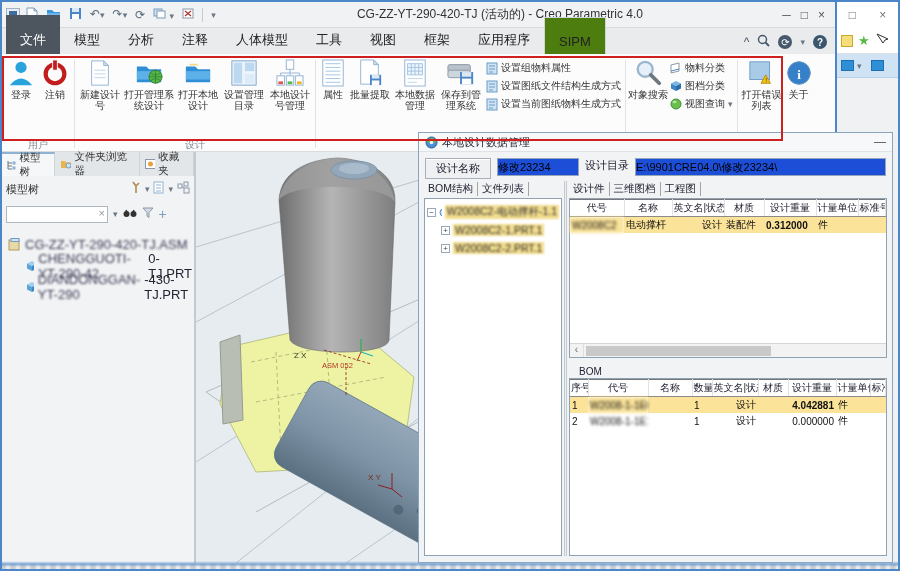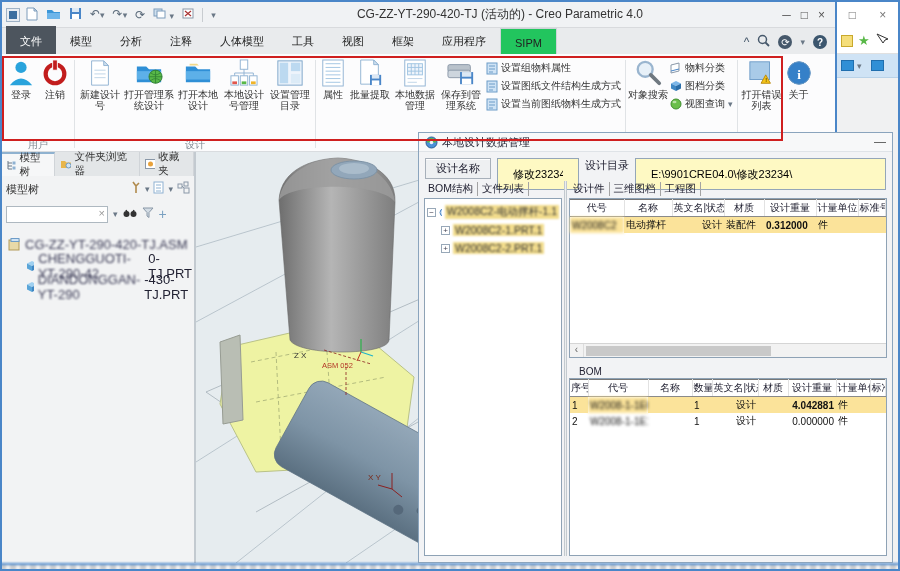--- a/index.html
+++ b/index.html
@@ -11,23 +11,23 @@
   .titlebar{left:2px;top:2px;width:833px;height:26px;background:#f0f2f4;display:flex;align-items:center;border-bottom:1px solid #d8dadd}
   .qa{display:flex;align-items:center;gap:4px;padding-left:4px}
   .appicon{width:14px;height:14px;background:#e9edf2;border:1px solid #9fb2c6;display:flex;align-items:center;justify-content:center}
   .appicon i{display:block;width:8px;height:8px;background:#3c6e9f}
   .qbtn{color:#5a6a7a;font-size:12px;line-height:12px;padding:1px 2px;cursor:default}
   .qsep{width:1px;height:14px;background:#c8ccd0;margin:0 2px}
   .title-text{flex:1;text-align:center;font-size:12px;color:#333}
   .winbtns{display:flex;gap:10px;padding-right:10px;color:#555;font-size:12px}
   
   .menubar{left:2px;top:28px;width:833px;height:26px;background:#e9ebed;display:flex;align-items:flex-end}
-  .tab{padding:8px 14px 5px;font-size:11px;color:#222;background:transparent}
+  .tab{padding:16px 14px 5px;font-size:13px;color:#222;background:transparent}
   .tab.file{background:#4d555e;color:#fff;margin-left:4px}
-  .tab.active{background:#22c55e;border:1px solid #cfd4d9;border-bottom:none}
+  .tab.active{background:#4d7c0f;border:1px solid #cfd4d9;border-bottom:none}
   .menu-right{margin-left:auto;display:flex;align-items:center;gap:8px;padding:0 8px 4px;color:#46586b}
   .helpdot{width:14px;height:14px;border-radius:50%;background:#3c566e;color:#fff;font-size:10px;
            display:flex;align-items:center;justify-content:center;font-weight:bold}
   .syncdot{width:14px;height:14px;border-radius:50%;background:#46586b;color:#fff;font-size:10px;
            display:flex;align-items:center;justify-content:center}
   
   .ribbon{left:2px;top:54px;width:833px;height:98px;background:#fcfcfd;display:flex;padding:3px 0 0 2px;border-bottom:1px solid #d9dcdf}
   .rgroup{display:flex;flex-direction:column}
   .rbody{display:flex;flex:1;align-items:flex-start}
   .rlabel{height:13px;text-align:center;font-size:10px;color:#808a93}
@@ -56,21 +56,21 @@
   .blurtxt{filter:blur(1.2px);color:#3a3a55}
   
   .viewport{left:195px;top:152px;width:638px;height:411px;background:#e6ecef;border-left:1px solid #c3cad0}
   .vp-anno{filter:blur(0.6px)}
   
   .dialog{left:418px;top:132px;width:475px;height:431px;background:#f2f3f5;border:1px solid #8aa4bd;z-index:10}
   .dlg-title{height:19px;display:flex;align-items:center;gap:4px;padding:0 6px;background:#f7f8f9;font-size:11px;color:#223;border-bottom:1px solid #dfe3e7}
   .dlg-min{margin-left:auto;color:#555;font-size:12px}
   .dlg-fields{display:flex;align-items:flex-start;gap:6px;padding:6px 6px 4px}
   .btnish{border:1px solid #a7b0ba;background:#eef0f2;padding:2px 10px;font-size:11px;color:#223;box-shadow:inset 0 1px 0 #fff}
-  .fld{height:32px;background:#fef9c3;border:1px solid #94a6b8;font-size:11px;padding:0 15px;font-family:"Liberation Sans",sans-serif}
+  .fld{height:18px;background:#1d4ed8;border:1px solid #94a6b8;font-size:11px;padding:0 0;font-family:"Liberation Sans",sans-serif}
   .dlg-lbl{font-size:11px;color:#223}
   .dlg-left{position:absolute;left:5px;top:48px;width:138px;bottom:6px}
   .subtabs{font-size:10.5px;color:#223;height:16px;display:flex;align-items:center}
   .subtabs span{padding:0 4px;border-right:1px solid #a3a3a3}
   .treebox{position:absolute;top:17px;left:0;right:0;bottom:0;background:#fff;border:1px solid #8ea2b5;padding:4px 2px;font-size:10.5px}
   .dtrow{display:flex;align-items:center;gap:3px;height:18px;white-space:nowrap}
   .dtrow.child{padding-left:14px}
   .exp{display:inline-block;width:9px;height:9px;border:1px solid #98a8b8;background:#fff;font-size:8px;line-height:7px;text-align:center;color:#445;flex:none}
   .ynode{background:#f2dc8c;padding:0 2px;filter:blur(1.3px);color:#333}
   .divider{position:absolute;left:145px;top:48px;bottom:6px;width:3px;border-left:1px solid #c2c9cf;border-right:1px solid #c2c9cf;background:#eceeef}
@@ -216,40 +216,40 @@
         </div>
       <div class="rbtn">
         <svg width="30" height="28" viewBox="0 0 32 30">
             <path d="M3,8 h10 l3,3 h13 v14 h-26 z" fill="#2f8fd6"></path>
             <path d="M3,13 h26 v9 h-26 z" fill="#5db0e8"></path>
             <path d="M7,5 h8 l2,2 h-10 z" fill="#f3d98a"></path>
           </svg>
         <span>打开本地设计</span>
         </div>
       <div class="rbtn">
+        <svg width="28" height="28" viewBox="0 0 30 30">
+            <rect x="2" y="2" width="26" height="26" fill="#eef4fb" stroke="#7aa3c8"></rect>
+            <rect x="4" y="4" width="9" height="22" fill="#bcd9f0"></rect>
+            <rect x="16" y="4" width="10" height="9" fill="#bcd9f0"></rect>
+            <rect x="16" y="16" width="10" height="10" fill="#dcebf7"></rect>
+          </svg>
+        <span>设置管理目录</span>
+        </div>
+      <div class="rbtn">
         <svg width="30" height="28" viewBox="0 0 32 30">
             <rect x="12" y="1" width="8" height="10" fill="#fff" stroke="#8fb2d2"></rect>
             <path d="M16,11 v4 M6,15 h20 M6,15 v3 M16,15 v3 M26,15 v3" stroke="#8fb2d2" fill="none"></path>
             <rect x="2" y="18" width="8" height="10" fill="#fff" stroke="#8fb2d2"></rect>
             <rect x="12" y="18" width="8" height="10" fill="#fff" stroke="#8fb2d2"></rect>
             <rect x="22" y="18" width="8" height="10" fill="#fff" stroke="#8fb2d2"></rect>
             <rect x="3.5" y="24" width="5" height="3" fill="#e2574c"></rect>
             <rect x="13.5" y="24" width="5" height="3" fill="#58b847"></rect>
             <rect x="23.5" y="24" width="5" height="3" fill="#f0b429"></rect>
           </svg>
         <span>本地设计号管理</span>
-        </div>
-      <div class="rbtn">
-        <svg width="28" height="28" viewBox="0 0 30 30">
-            <rect x="2" y="2" width="26" height="26" fill="#eef4fb" stroke="#7aa3c8"></rect>
-            <rect x="4" y="4" width="9" height="22" fill="#bcd9f0"></rect>
-            <rect x="16" y="4" width="10" height="9" fill="#bcd9f0"></rect>
-            <rect x="16" y="16" width="10" height="10" fill="#dcebf7"></rect>
-          </svg>
-        <span>设置管理目录</span>
         </div>
     </div>
     <div class="rlabel">设计</div>
   </div>
   <div class="rsep"></div>
 
   <div class="rgroup">
     <div class="rbody">
       <div class="rbtn" style="width:30px">
         <svg width="26" height="28" viewBox="0 0 28 30">

